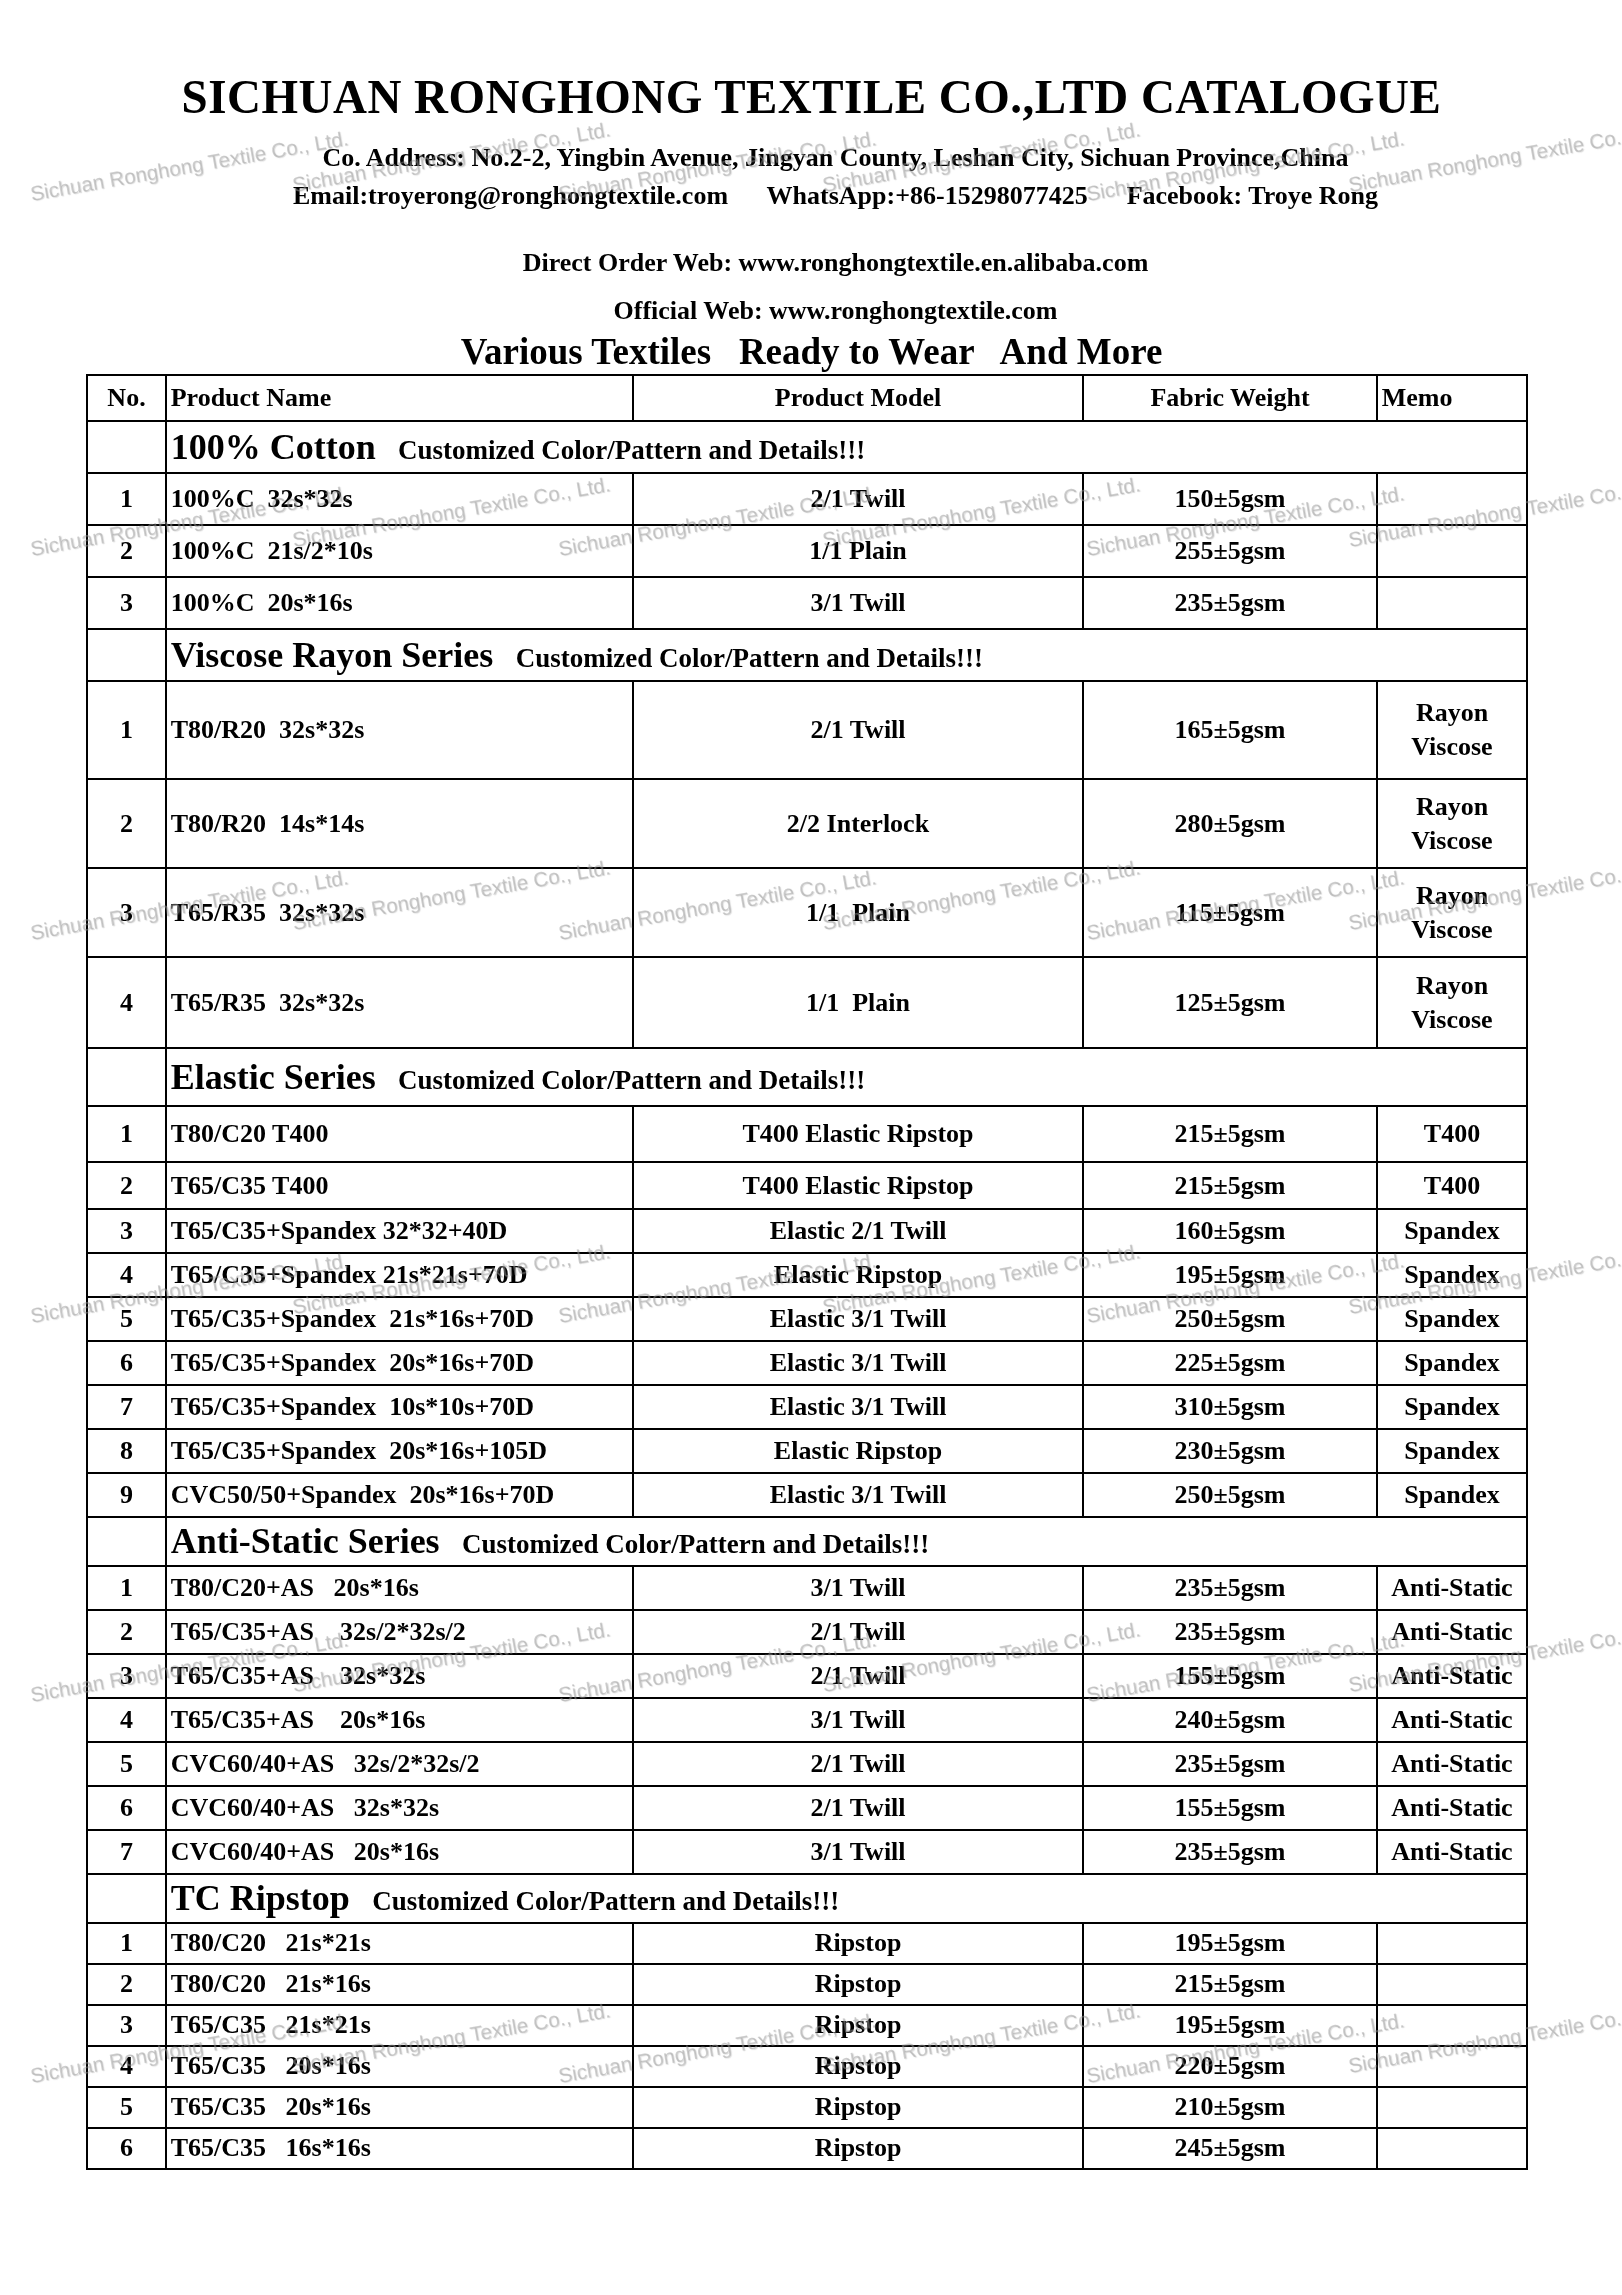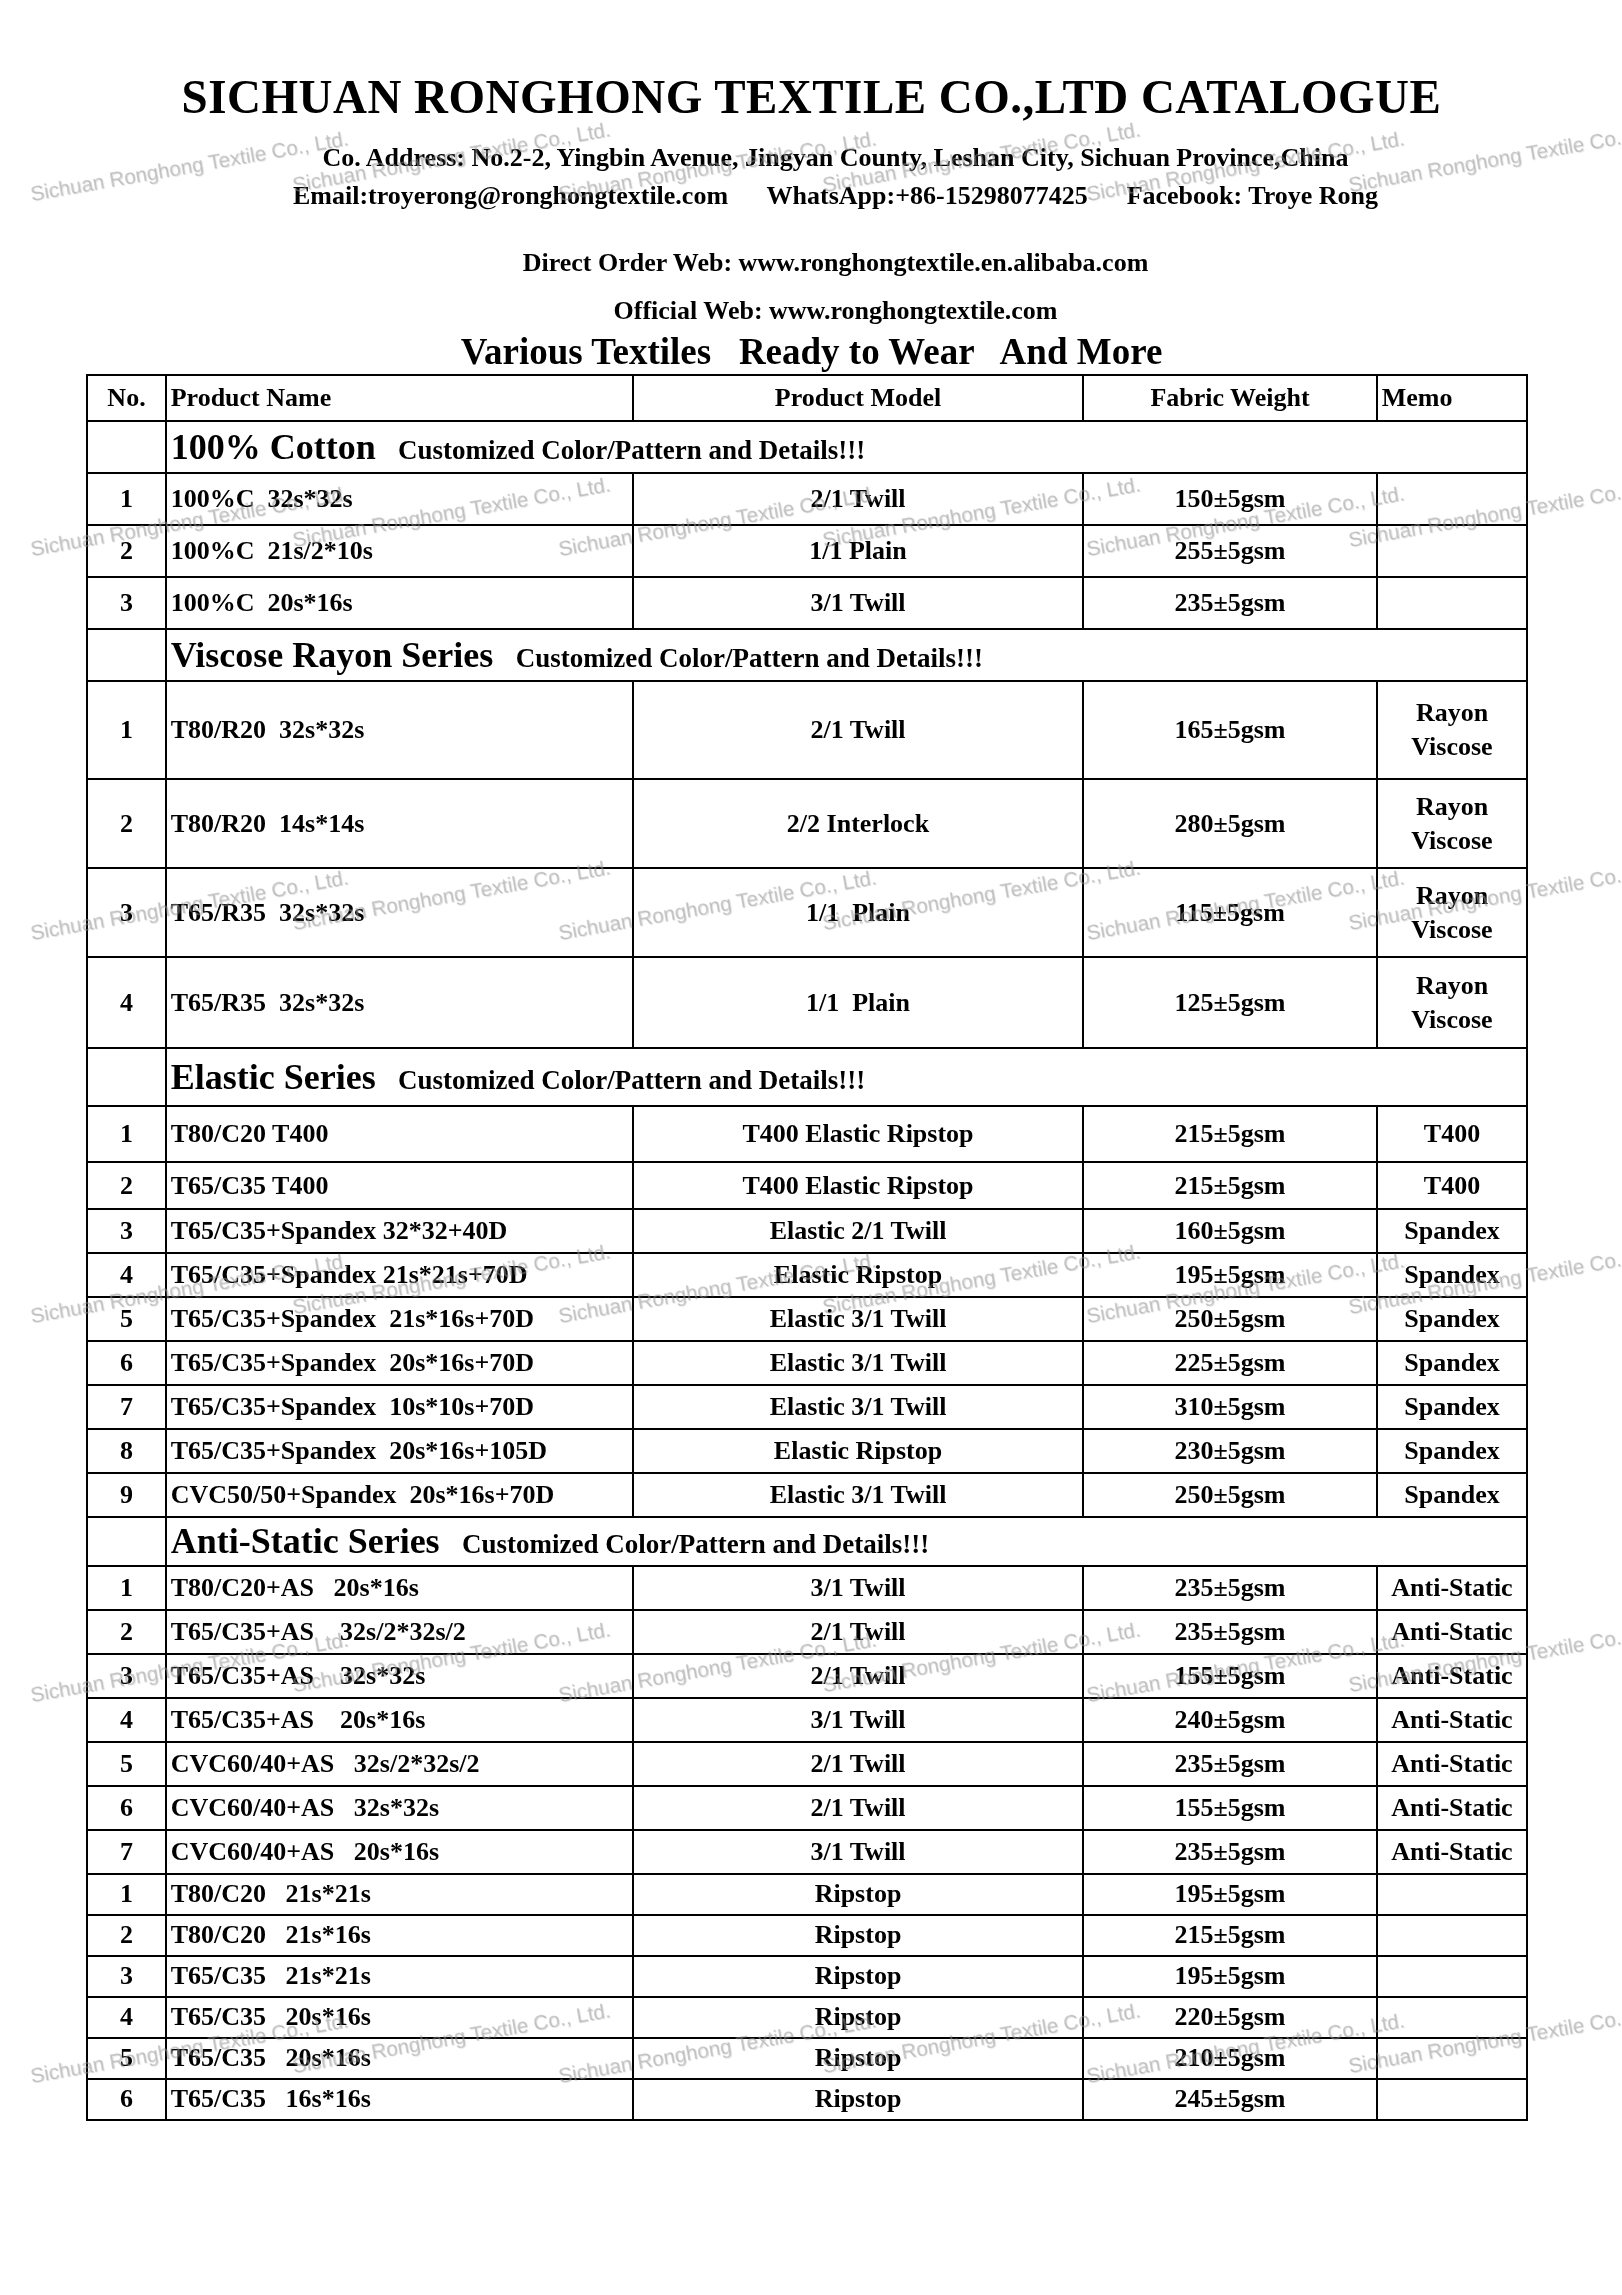--- a/index.html
+++ b/index.html
@@ -227,20 +227,24 @@
           <td class="c-model">2/1 Twill</td>
           <td class="c-weight">155±5gsm</td>
           <td class="c-memo memo-small">Anti-Static</td>
         </tr>
         <tr style="height: 44px;">
           <td class="c-no">7</td>
           <td class="c-name">CVC60/40+AS   20s*16s</td>
           <td class="c-model">3/1 Twill</td>
           <td class="c-weight">235±5gsm</td>
           <td class="c-memo memo-small">Anti-Static</td>
+        </tr>
+        <tr class="sec" style="height: 47px;">
+          <td class="c-no"></td>
+          <td class="sec-label" colspan="4"><span class="sec-name">TC Ripstop</span><span class="sec-tag" style="margin-left:22.4px;">Customized Color/Pattern and Details!!!</span></td>
         </tr>
         <tr style="height: 41px;">
           <td class="c-no">1</td>
           <td class="c-name">T80/C20   21s*21s</td>
           <td class="c-model">Ripstop</td>
           <td class="c-weight">195±5gsm</td>
           <td class="c-memo"></td>
         </tr>
         <tr style="height: 41px;">
           <td class="c-no">2</td>

